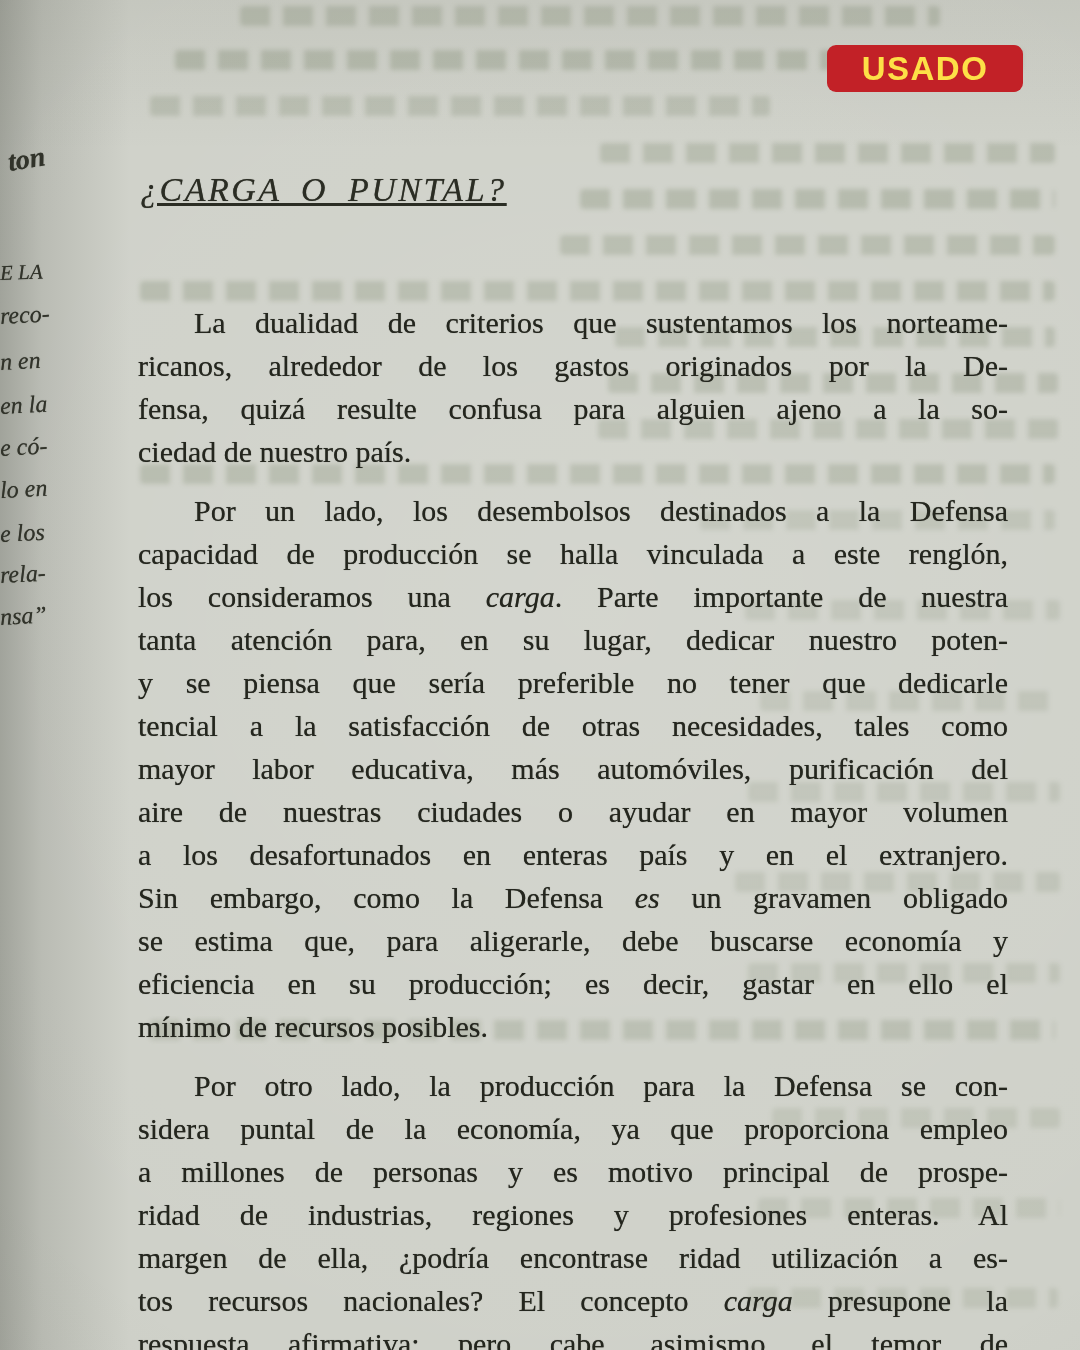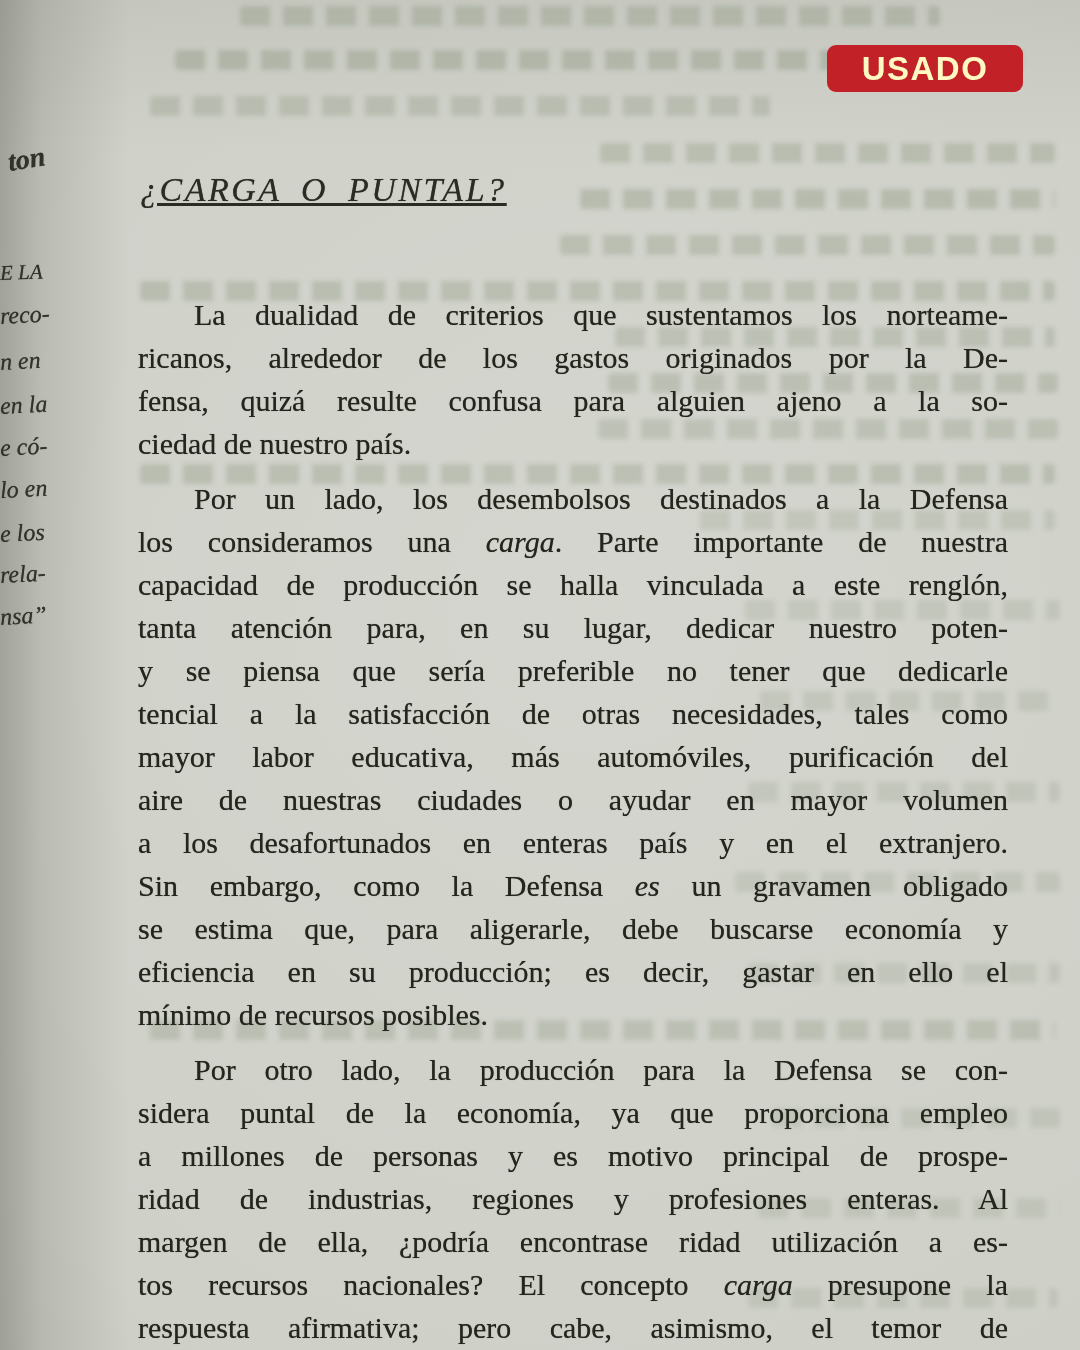--- a/index.html
+++ b/index.html
@@ -48,21 +48,21 @@
     text-shadow: 0 0 0.7px rgba(43,45,36,0.75);
     white-space: nowrap;
     text-decoration: underline;
   }
 
   .bodytext {
     position: absolute; left: 138px; top: 285px; width: 870px; z-index: 5;
     font-size: 30px; line-height: 43px; color: #24261e;
     text-shadow: 0 0 0.7px rgba(36,38,30,0.72);
   }
-  .paragraph { margin: 8px 0 12px 0; }
+  .paragraph { margin: 16px 0 12px 0; }
   .bline { text-align: justify; text-align-last: justify; }
   .bline.first { text-indent: 56px; }
   .bline.last { text-align-last: auto; }
   .bline i { font-style: italic; }
 
   .usado-badge {
     position: absolute; left: 827px; top: 45px; z-index: 6;
     width: 196px; height: 47px; border-radius: 9px;
     display: flex; align-items: center; justify-content: center;
     font-family: "Liberation Sans", sans-serif; font-weight: bold;
@@ -115,22 +115,22 @@
 
   <div class="bodytext" id="para-host">
       <div class="paragraph">
         <div class="bline first"><span>La dualidad de criterios que sustentamos los norteame-</span></div>
         <div class="bline"><span>ricanos, alrededor de los gastos originados por la De-</span></div>
         <div class="bline"><span>fensa, quizá resulte confusa para alguien ajeno a la so-</span></div>
         <div class="bline last"><span>ciedad de nuestro país.</span></div>
       </div>
       <div class="paragraph">
         <div class="bline first"><span>Por un lado, los desembolsos destinados a la Defensa</span></div>
+        <div class="bline"><span>capacidad de producción se halla vinculada a este renglón,</span></div>
         <div class="bline"><span>los consideramos una </span><i>carga</i><span>. Parte importante de nuestra</span></div>
-        <div class="bline"><span>capacidad de producción se halla vinculada a este renglón,</span></div>
         <div class="bline"><span>tanta atención para, en su lugar, dedicar nuestro poten-</span></div>
         <div class="bline"><span>y se piensa que sería preferible no tener que dedicarle</span></div>
         <div class="bline"><span>tencial a la satisfacción de otras necesidades, tales como</span></div>
         <div class="bline"><span>mayor labor educativa, más automóviles, purificación del</span></div>
         <div class="bline"><span>aire de nuestras ciudades o ayudar en mayor volumen</span></div>
         <div class="bline"><span>a los desafortunados en enteras país y en el extranjero.</span></div>
         <div class="bline"><span>Sin embargo, como la Defensa </span><i>es</i><span> un gravamen obligado</span></div>
         <div class="bline"><span>se estima que, para aligerarle, debe buscarse economía y</span></div>
         <div class="bline"><span>eficiencia en su producción; es decir, gastar en ello el</span></div>
         <div class="bline last"><span>mínimo de recursos posibles.</span></div>
@@ -140,18 +140,18 @@
         <div class="bline"><span>sidera puntal de la economía, ya que proporciona empleo</span></div>
         <div class="bline"><span>a millones de personas y es motivo principal de prospe-</span></div>
         <div class="bline"><span>ridad de industrias, regiones y profesiones enteras. Al</span></div>
         <div class="bline"><span>margen de ella, ¿podría encontrase ridad utilización a es-</span></div>
         <div class="bline"><span>tos recursos nacionales? El concepto </span><i>carga</i><span> presupone la</span></div>
         <div class="bline"><span>respuesta afirmativa; pero cabe, asimismo, el temor de</span></div>
         <div class="bline last"><span>que no fuese factible. Y si</span></div>
       </div>
     </div>
 
-  <div class="usado-badge" style="background: rgb(194, 33, 39); color: #fef9c3;">
+  <div class="usado-badge" style="background: rgb(194, 33, 39); color: #fde047;">
     <span>USADO</span>
   </div>
 
   <div class="paper-tone"></div>
 </div>
 
 </body></html>

